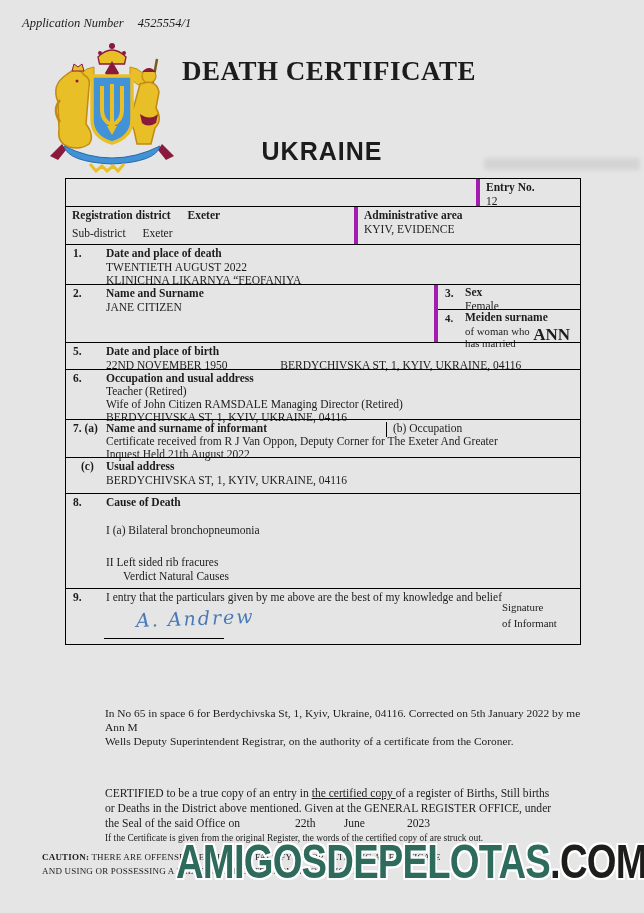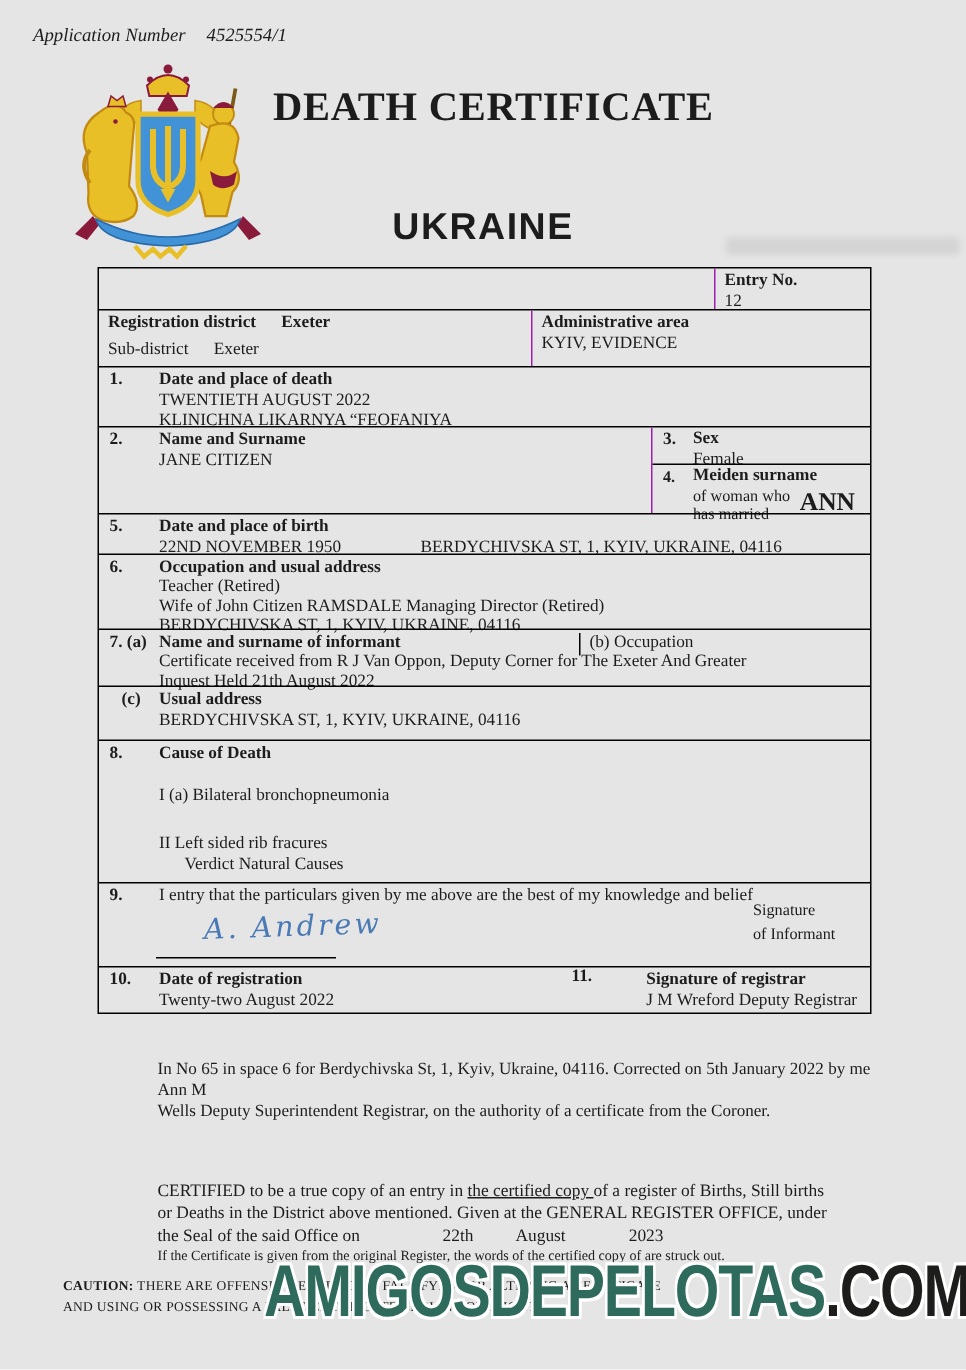--- a/index.html
+++ b/index.html
@@ -20,21 +20,21 @@
   
   .doc-table{position:absolute;left:65px;top:178px;width:516px;box-sizing:border-box;
              border:1.6px solid #000;font-size:11.5px;line-height:1.18;}
   .row{position:relative;border-top:1px solid #000;box-sizing:border-box;}
   .row.first{border-top:none;}
   .num{position:absolute;left:7px;top:2px;font-weight:bold;}
   .content{margin-left:40px;padding-top:2px;padding-right:4px;}
   .b{font-weight:bold;}
   .flex{display:flex;height:100%;}
   .cell{box-sizing:border-box;position:relative;}
-  .bl{border-left:1px solid #a21caf;}
+  .bl{border-left:4px solid #a21caf;}
   .pad{padding:2px 6px;}
   .gap14{margin-left:14px;}
   .gap50{margin-left:50px;}
 
   .r-entry{height:27px;}
   .entry-cell{width:104px;}
   .r-district{height:38px;}
   .admin-cell{width:226px;}
   .subdistrict{margin-top:4px;}
   .r1{height:40px;}
@@ -257,50 +257,36 @@
         <div>I entry that the particulars given by me above are the best of my knowledge and belief</div>
       </div>
       <div class="signature">A. Andrew</div>
       <div class="sig-line"></div>
       <div class="sig-label">
         <div>Signature</div>
         <div>of Informant</div>
       </div>
     </div>
 
-    <div class="row r1011">
-      <span class="num">10.</span>
-      <div class="content">
-        <div class="b">Date of registration</div>
-        <div>Twenty-two  August 2022</div>
-      </div>
-      <div class="col11">
-        <span class="num b">11.</span>
-        <div class="content" style="padding-top:2px;">
-          <div class="b">Signature of registrar</div>
-          <div>J M Wreford Deputy Registrar</div>
-        </div>
-      </div>
-    </div>
 
   </div>
 
   <div class="correction">
     <div>In No 65 in space 6 for Berdychivska St, 1, Kyiv, Ukraine, 04116. Corrected on 5th January  2022 by me</div>
     <div>Ann M</div>
     <div>Wells Deputy Superintendent Registrar, on the authority of a certificate from the Coroner.</div>
   </div>
 
   <div class="certified">
     <div>
       <span>CERTIFIED to be a true copy of an entry in </span><span class="u">the certified copy </span><span>of a register of Births, Still births</span>
     </div>
     <div>or Deaths in the District above mentioned. Given at the GENERAL REGISTER OFFICE, under</div>
     <div>
-      <span>the Seal of the said Office on</span><span class="seal-day">22th</span><span class="seal-month">August</span><span class="seal-year">2023</span>
+      <span>the Seal of the said Office on</span><span class="seal-day">22th</span><span class="seal-month">June</span><span class="seal-year">2023</span>
     </div>
     <div class="small-print">If the Certificate is given from the original Register, the words of the certified copy of are struck out.</div>
   </div>
 
   <div class="caution">
     <div>
       <span class="b">CAUTION:</span><span> THERE ARE OFFENSES RELATING TO FALSIFYING OR ALTERING A CERTIFICATE</span>
     </div>
     <div>AND USING OR POSSESSING A FALSE CERTIFICATE CROWN COPYRIGHT</div>
   </div>

